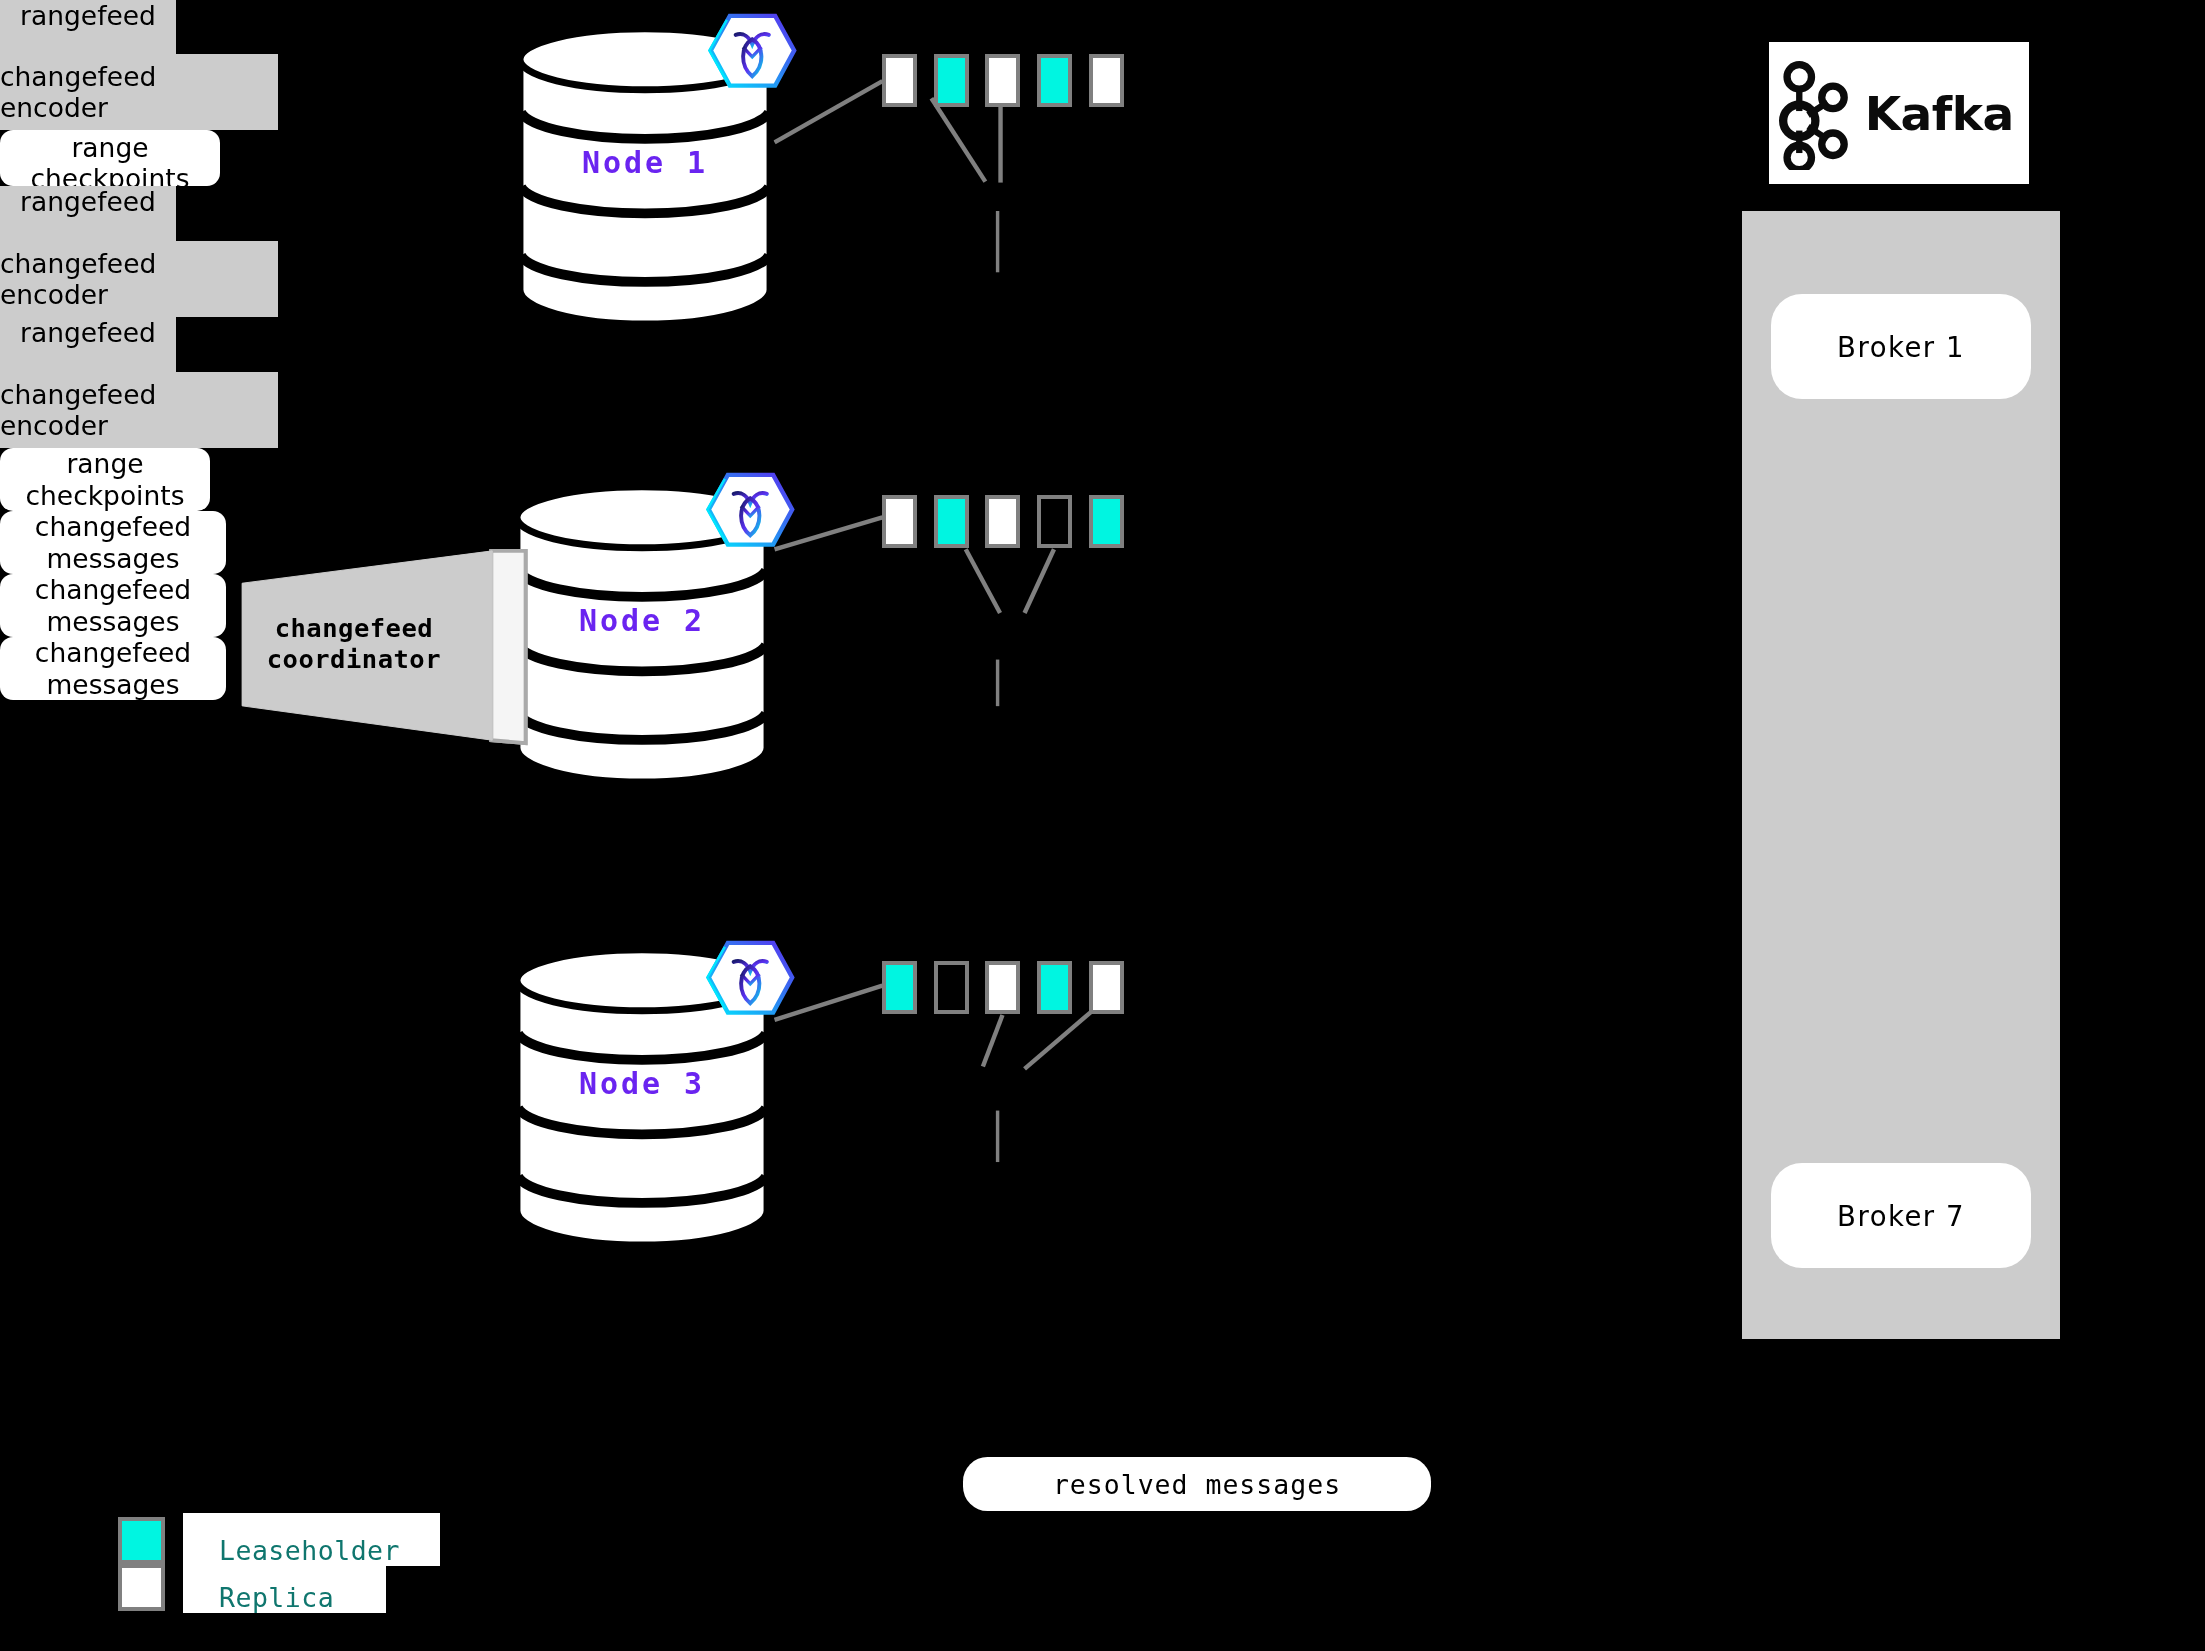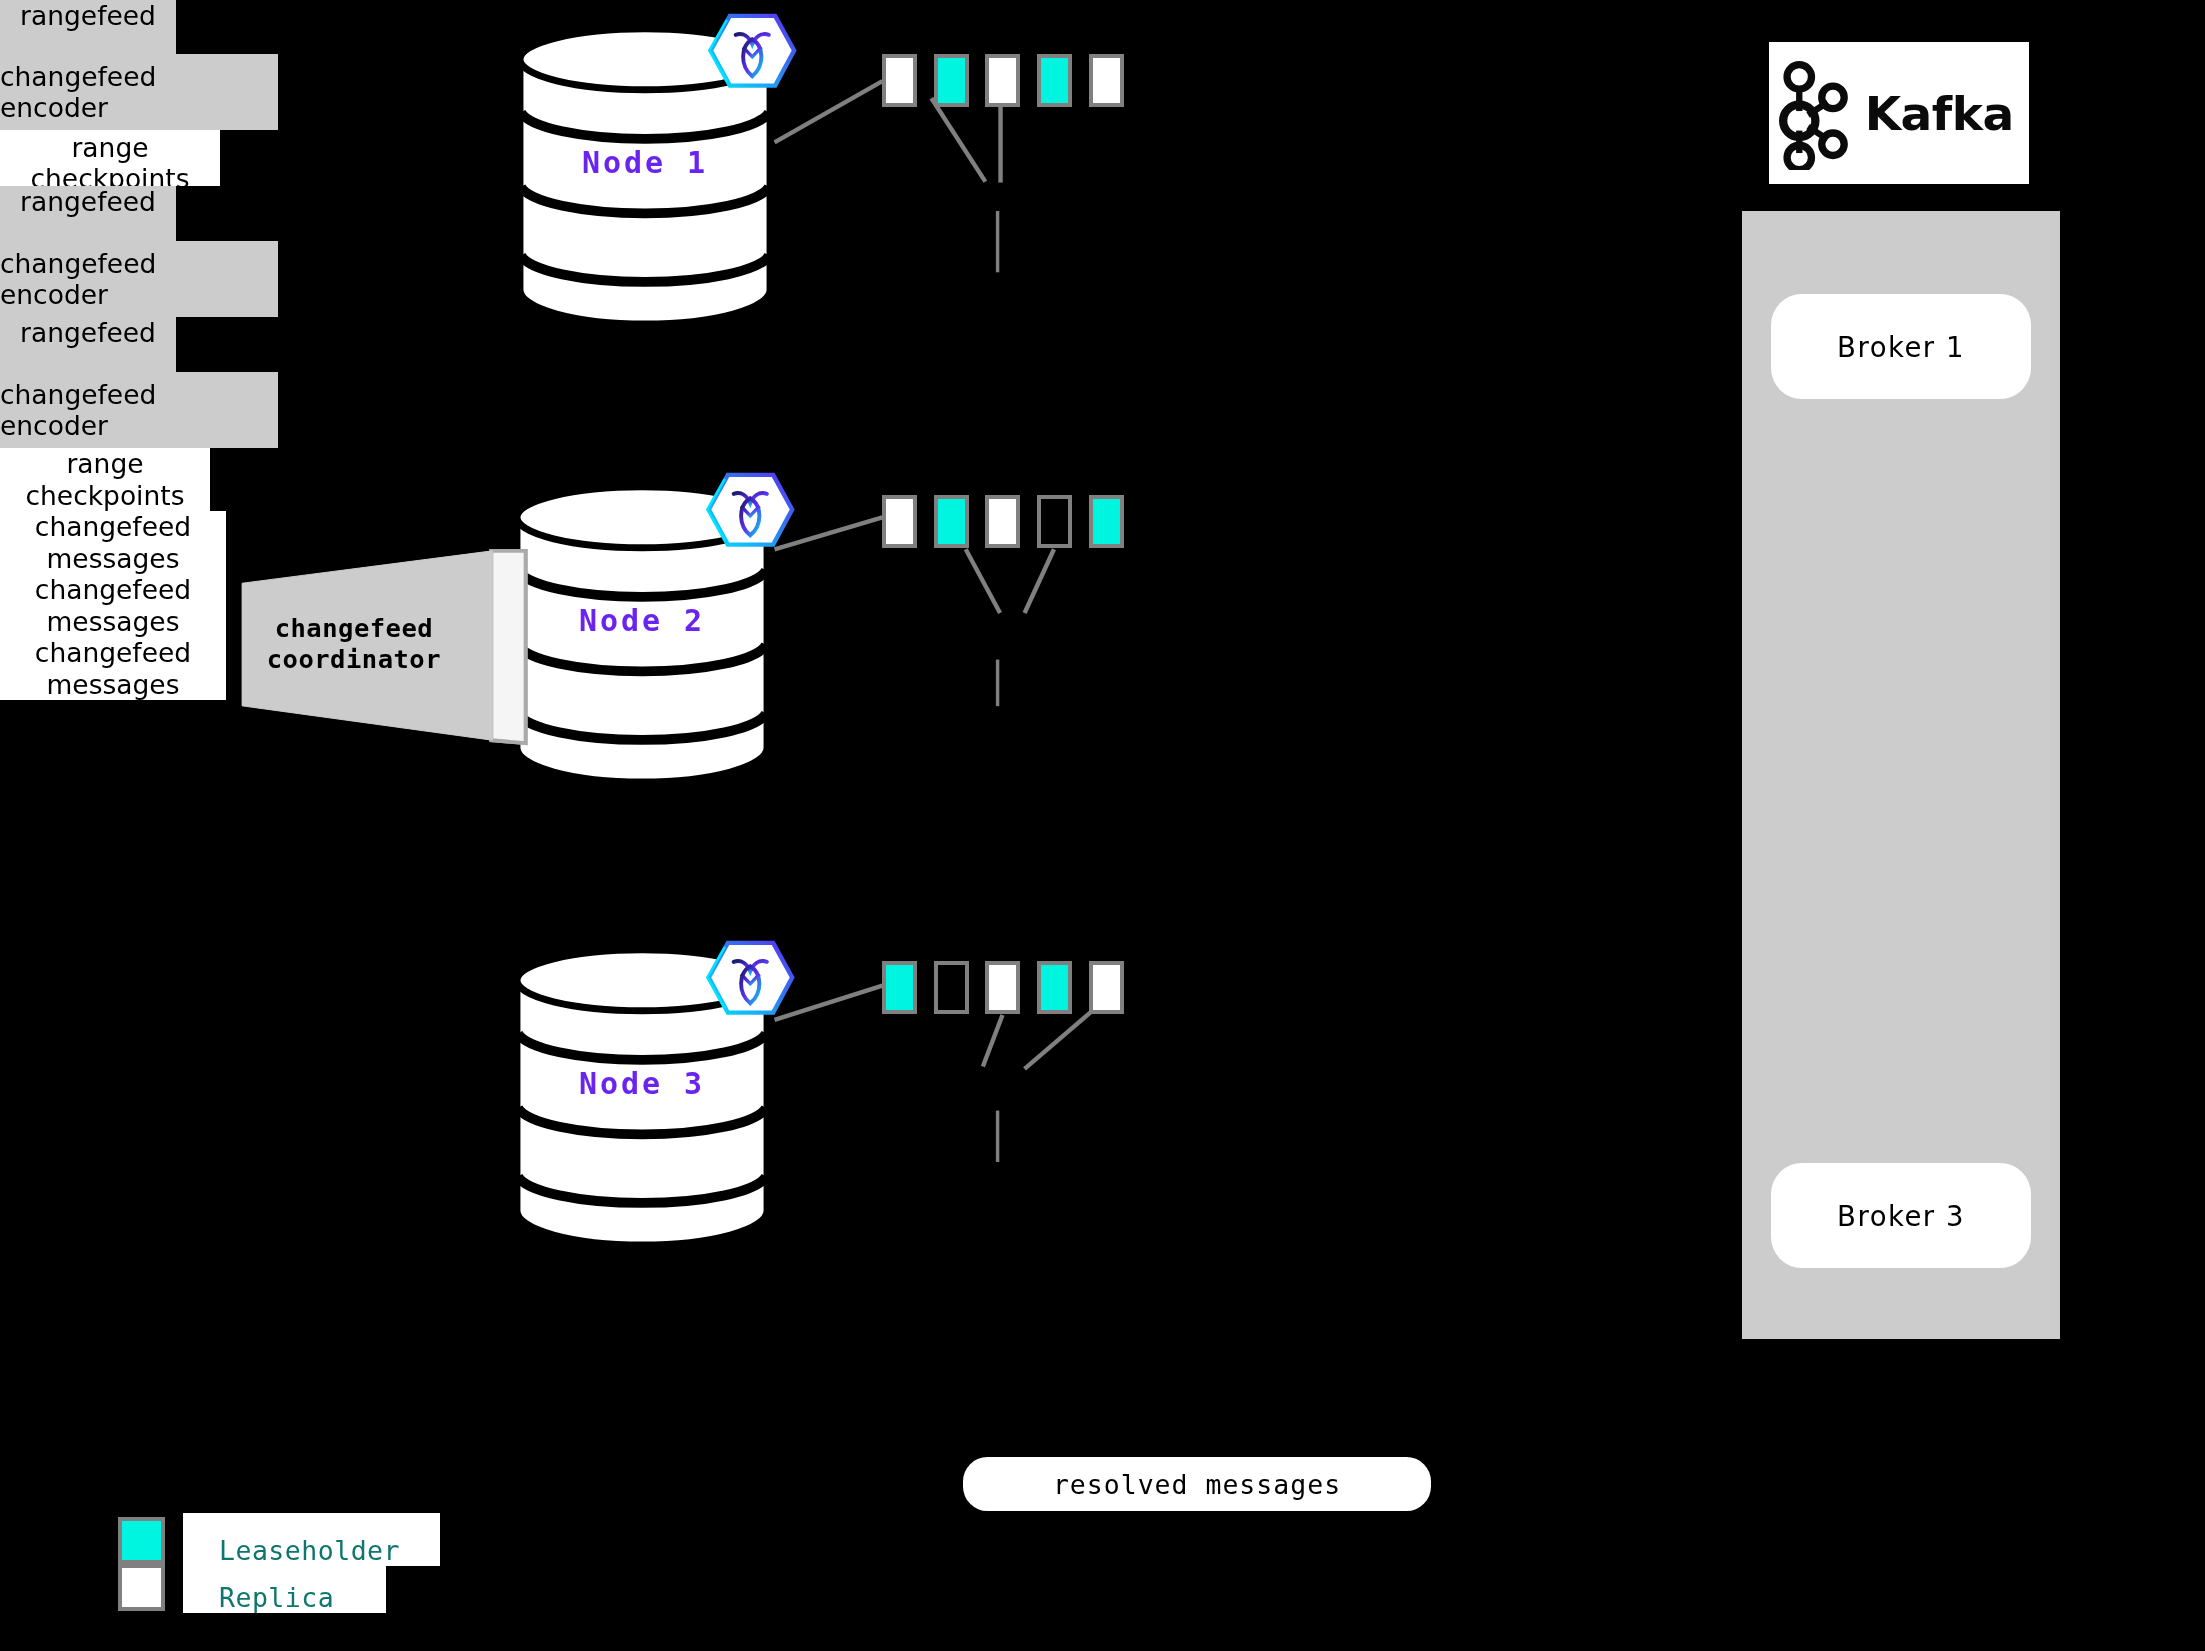--- a/index.html
+++ b/index.html
@@ -11,20 +11,21 @@
   .stage{position:absolute;left:0;top:0;width:2205px;height:1652px;}
   .abs{position:absolute;}
 
   
   .wbox{
     background:#ffffff;color:#000000;
     display:flex;align-items:center;justify-content:center;
     text-align:center;line-height:1.18;
     font-family:"DejaVu Sans","Liberation Sans",sans-serif;
     overflow:hidden;
+    border-radius:13px;
   }
   
   .gbox{
     background:#cccccc;color:#000000;
     display:flex;align-items:flex-start;justify-content:center;
     text-align:center;line-height:1.18;
     font-family:"DejaVu Sans","Liberation Sans",sans-serif;
     overflow:hidden;
   }
 
@@ -310,21 +311,21 @@
     </svg>
     <div class="kafka-word">Kafka</div>
   </div>
 
   <div class="kafka-panel" style="left:1742px;top:211px;width:318px;height:1128px;"></div>
 
   <div class="broker" style="left:1771px;top:294px;width:260px;height:105px;">
     <span>Broker 1</span>
   </div>
   <div class="broker" style="left:1771px;top:1163px;width:260px;height:105px;">
-    <span>Broker 3</span>
+    <span>Broker 7</span>
   </div>
 
   <div class="pill" style="left:963px;top:1457px;width:468px;height:54px;">
     <span>resolved messages</span>
   </div>
 
   <div class="legend-sw" style="left:118px;top:1517px;background:#00f5e1;"></div>
   <div class="legend-label" style="left:183px;top:1513px;width:221px;height:53px;">
     <span>Leaseholder</span>
   </div>

